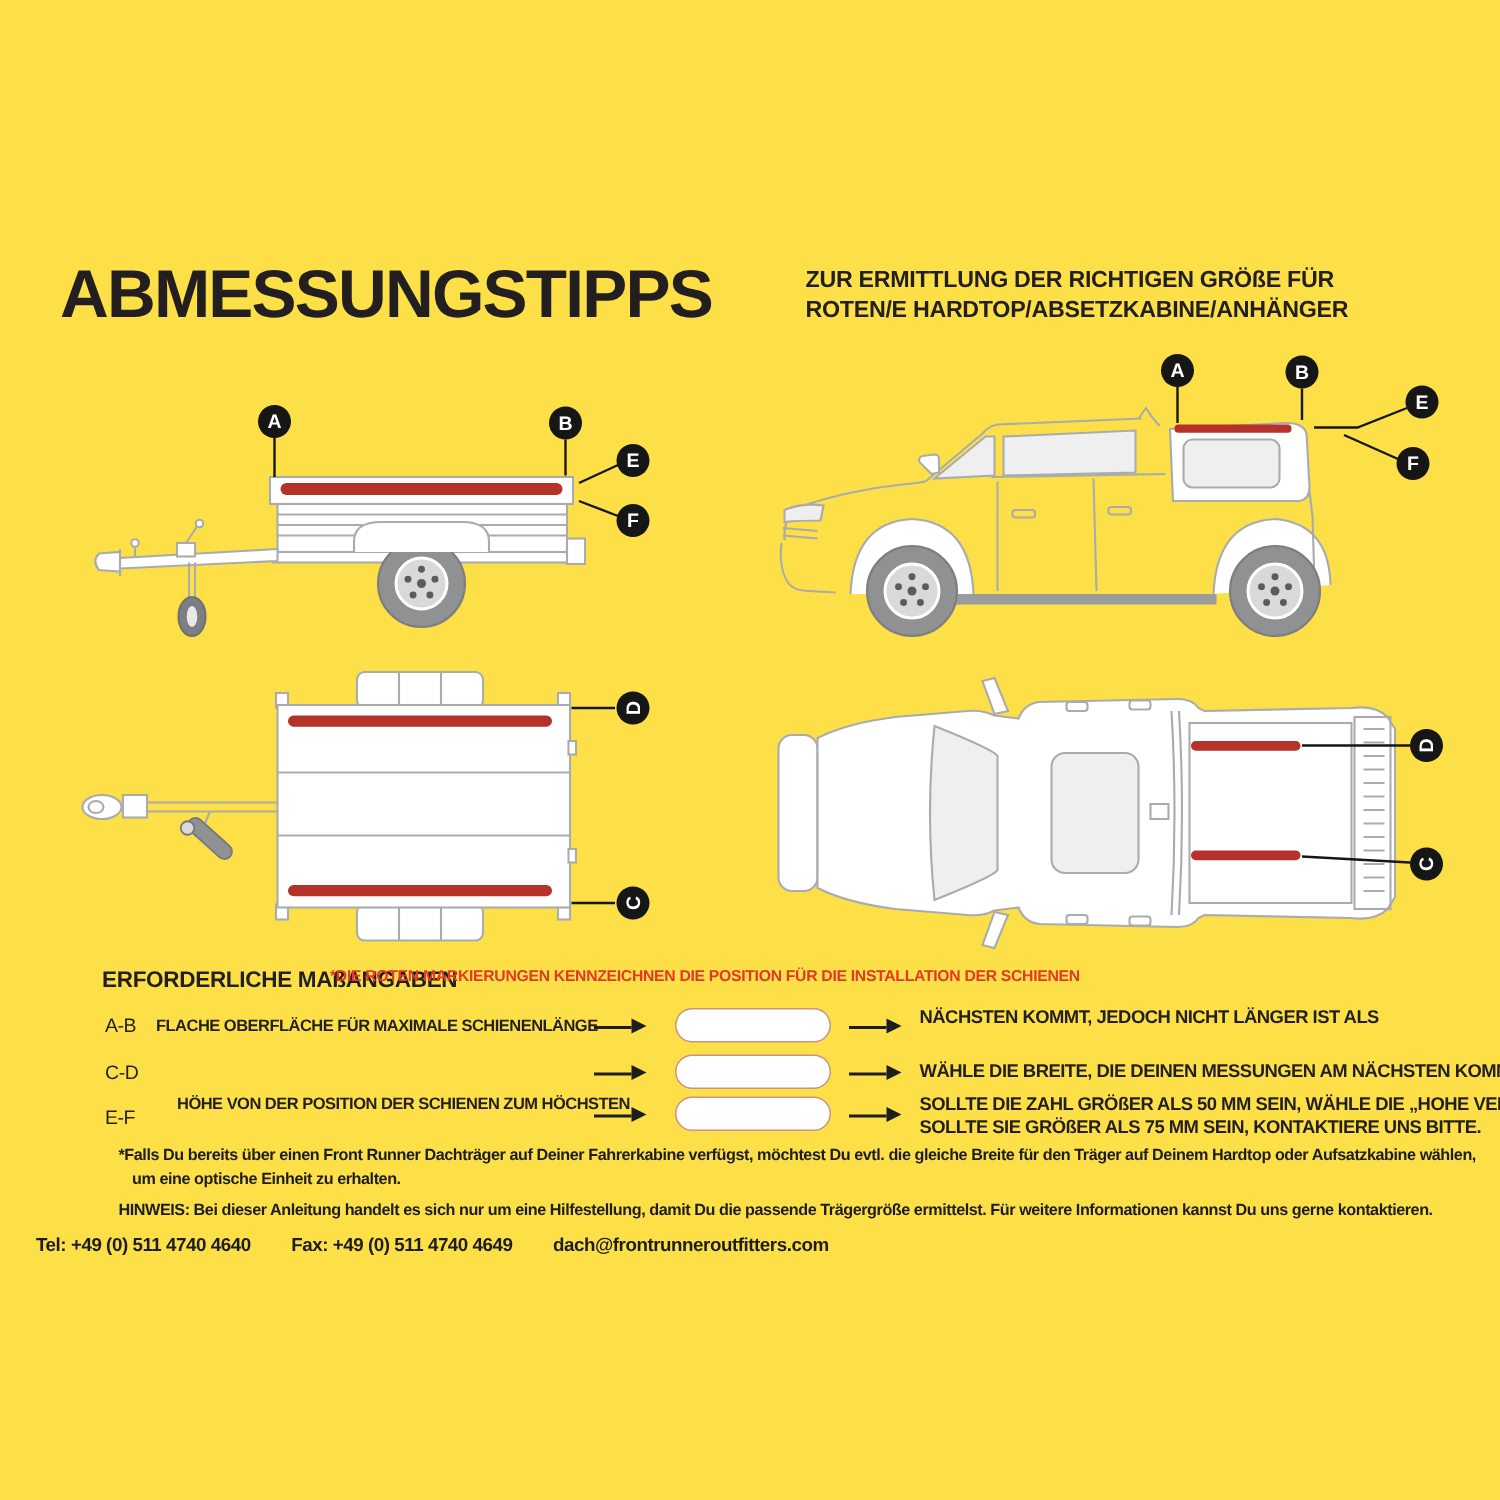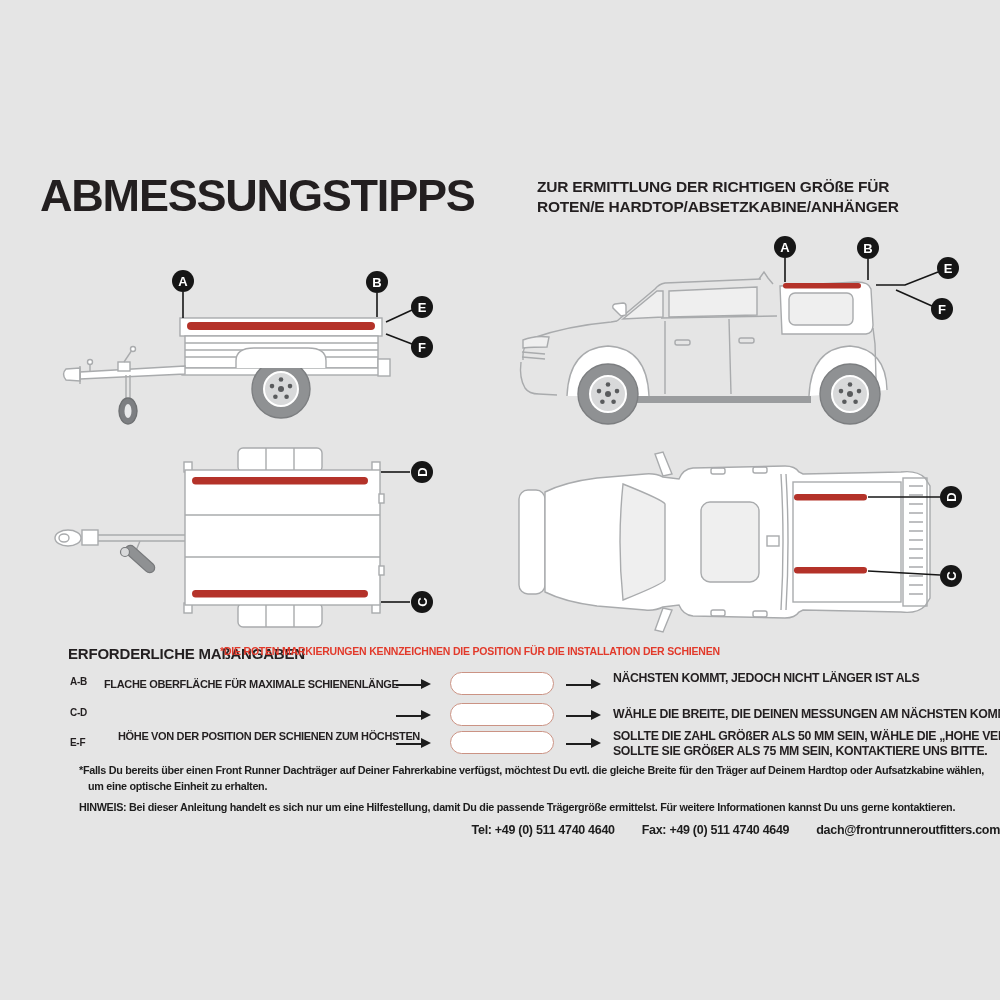--- a/index.html
+++ b/index.html
@@ -2,37 +2,37 @@
 <html style="--ink: #231f20; --rail-red: #b43229; --note-red: #e2392a; --pill-border: #cb9384; --line-gray: #a9abad; --wheel-gray: #8f9193;"><head>
 <meta charset="utf-8">
 <style>
   :root{
     --ink:#231f20; --rail-red:#b43229; --note-red:#e2392a;
     --pill-border:#cb9384; --line-gray:#a9abad; --wheel-gray:#8f9193;
   }
   *{margin:0;padding:0;box-sizing:border-box;}
   html,body{background:#fff;}
   body{width:1000px;height:1000px;font-family:"Liberation Sans",sans-serif;color:var(--ink);}
-  .sheet{position:relative;width:1000px;height:1000px;background:#e5e5e5;overflow:hidden;}
+  .sheet{position:relative;width:1000px;height:1000px;background:#fde047;overflow:hidden;}
   .abs{position:absolute;}
   .title{left:40px;top:170px;font-weight:bold;font-size:45px;letter-spacing:-1.2px;color:var(--ink);white-space:nowrap;}
   .subtitle{left:537px;top:177px;font-weight:bold;font-size:15.5px;line-height:20px;letter-spacing:-0.2px;white-space:nowrap;}
   .diag{position:absolute;}
   .mhead{left:68px;top:645px;font-weight:bold;font-size:15px;letter-spacing:-0.2px;white-space:nowrap;}
   .mnote{left:200px;top:645px;font-weight:bold;font-size:10.5px;letter-spacing:-0.2px;color:var(--note-red);white-space:nowrap;margin-left:20px;}
-  .rkey{font-weight:bold;font-size:10px;letter-spacing:-0.3px;}
+  .rkey{font-weight:normal;font-size:13px;letter-spacing:-0.3px;}
   .rdesc{font-weight:bold;font-size:11px;line-height:13.5px;letter-spacing:-0.35px;width:305px;}
   .rres{font-weight:bold;font-size:12.3px;line-height:15px;letter-spacing:-0.35px;width:380px;white-space:nowrap;}
   .pill{width:104px;height:23px;border:1.6px solid var(--pill-border);border-radius:12px;background:#fff;}
   .arrow{width:25px;height:0;border-top:2.6px solid #1d1d1d;position:absolute;}
   .arrow::after{content:'';position:absolute;right:-10px;top:-7px;width:0;height:0;
     border-left:10px solid #1d1d1d;border-top:5.5px solid transparent;border-bottom:5.5px solid transparent;}
   .fnote{left:63px;font-weight:bold;font-size:10.8px;letter-spacing:-0.3px;white-space:nowrap;color:#1d1d1d;margin-left:16px;}
-  .contact{left:0;top:823px;width:1000px;display:flex;justify-content:flex-end;gap:27px;
-    font-weight:bold;font-size:12.5px;letter-spacing:-0.3px;color:#1d1d1d;}
+  .contact{left:0;top:823px;width:1000px;display:flex;justify-content:flex-start;gap:27px;
+    font-weight:bold;font-size:12.5px;letter-spacing:-0.3px;color:#1d1d1d;padding-left:24px;}
   svg .art{stroke:var(--line-gray);stroke-width:1.4;fill:none;}
   svg .artf{stroke:var(--line-gray);stroke-width:1.4;fill:#fff;}
   svg .glass{stroke:var(--line-gray);stroke-width:1.4;fill:#efefef;}
   svg .lead{stroke:#161616;stroke-width:1.6;fill:none;}
   svg .mark{fill:#161616;}
   svg .mtxt{fill:#fff;font-family:"Liberation Sans",sans-serif;font-weight:bold;font-size:13px;}
   svg .stripe{fill:var(--rail-red);}
 </style>
 </head>
 <body>

